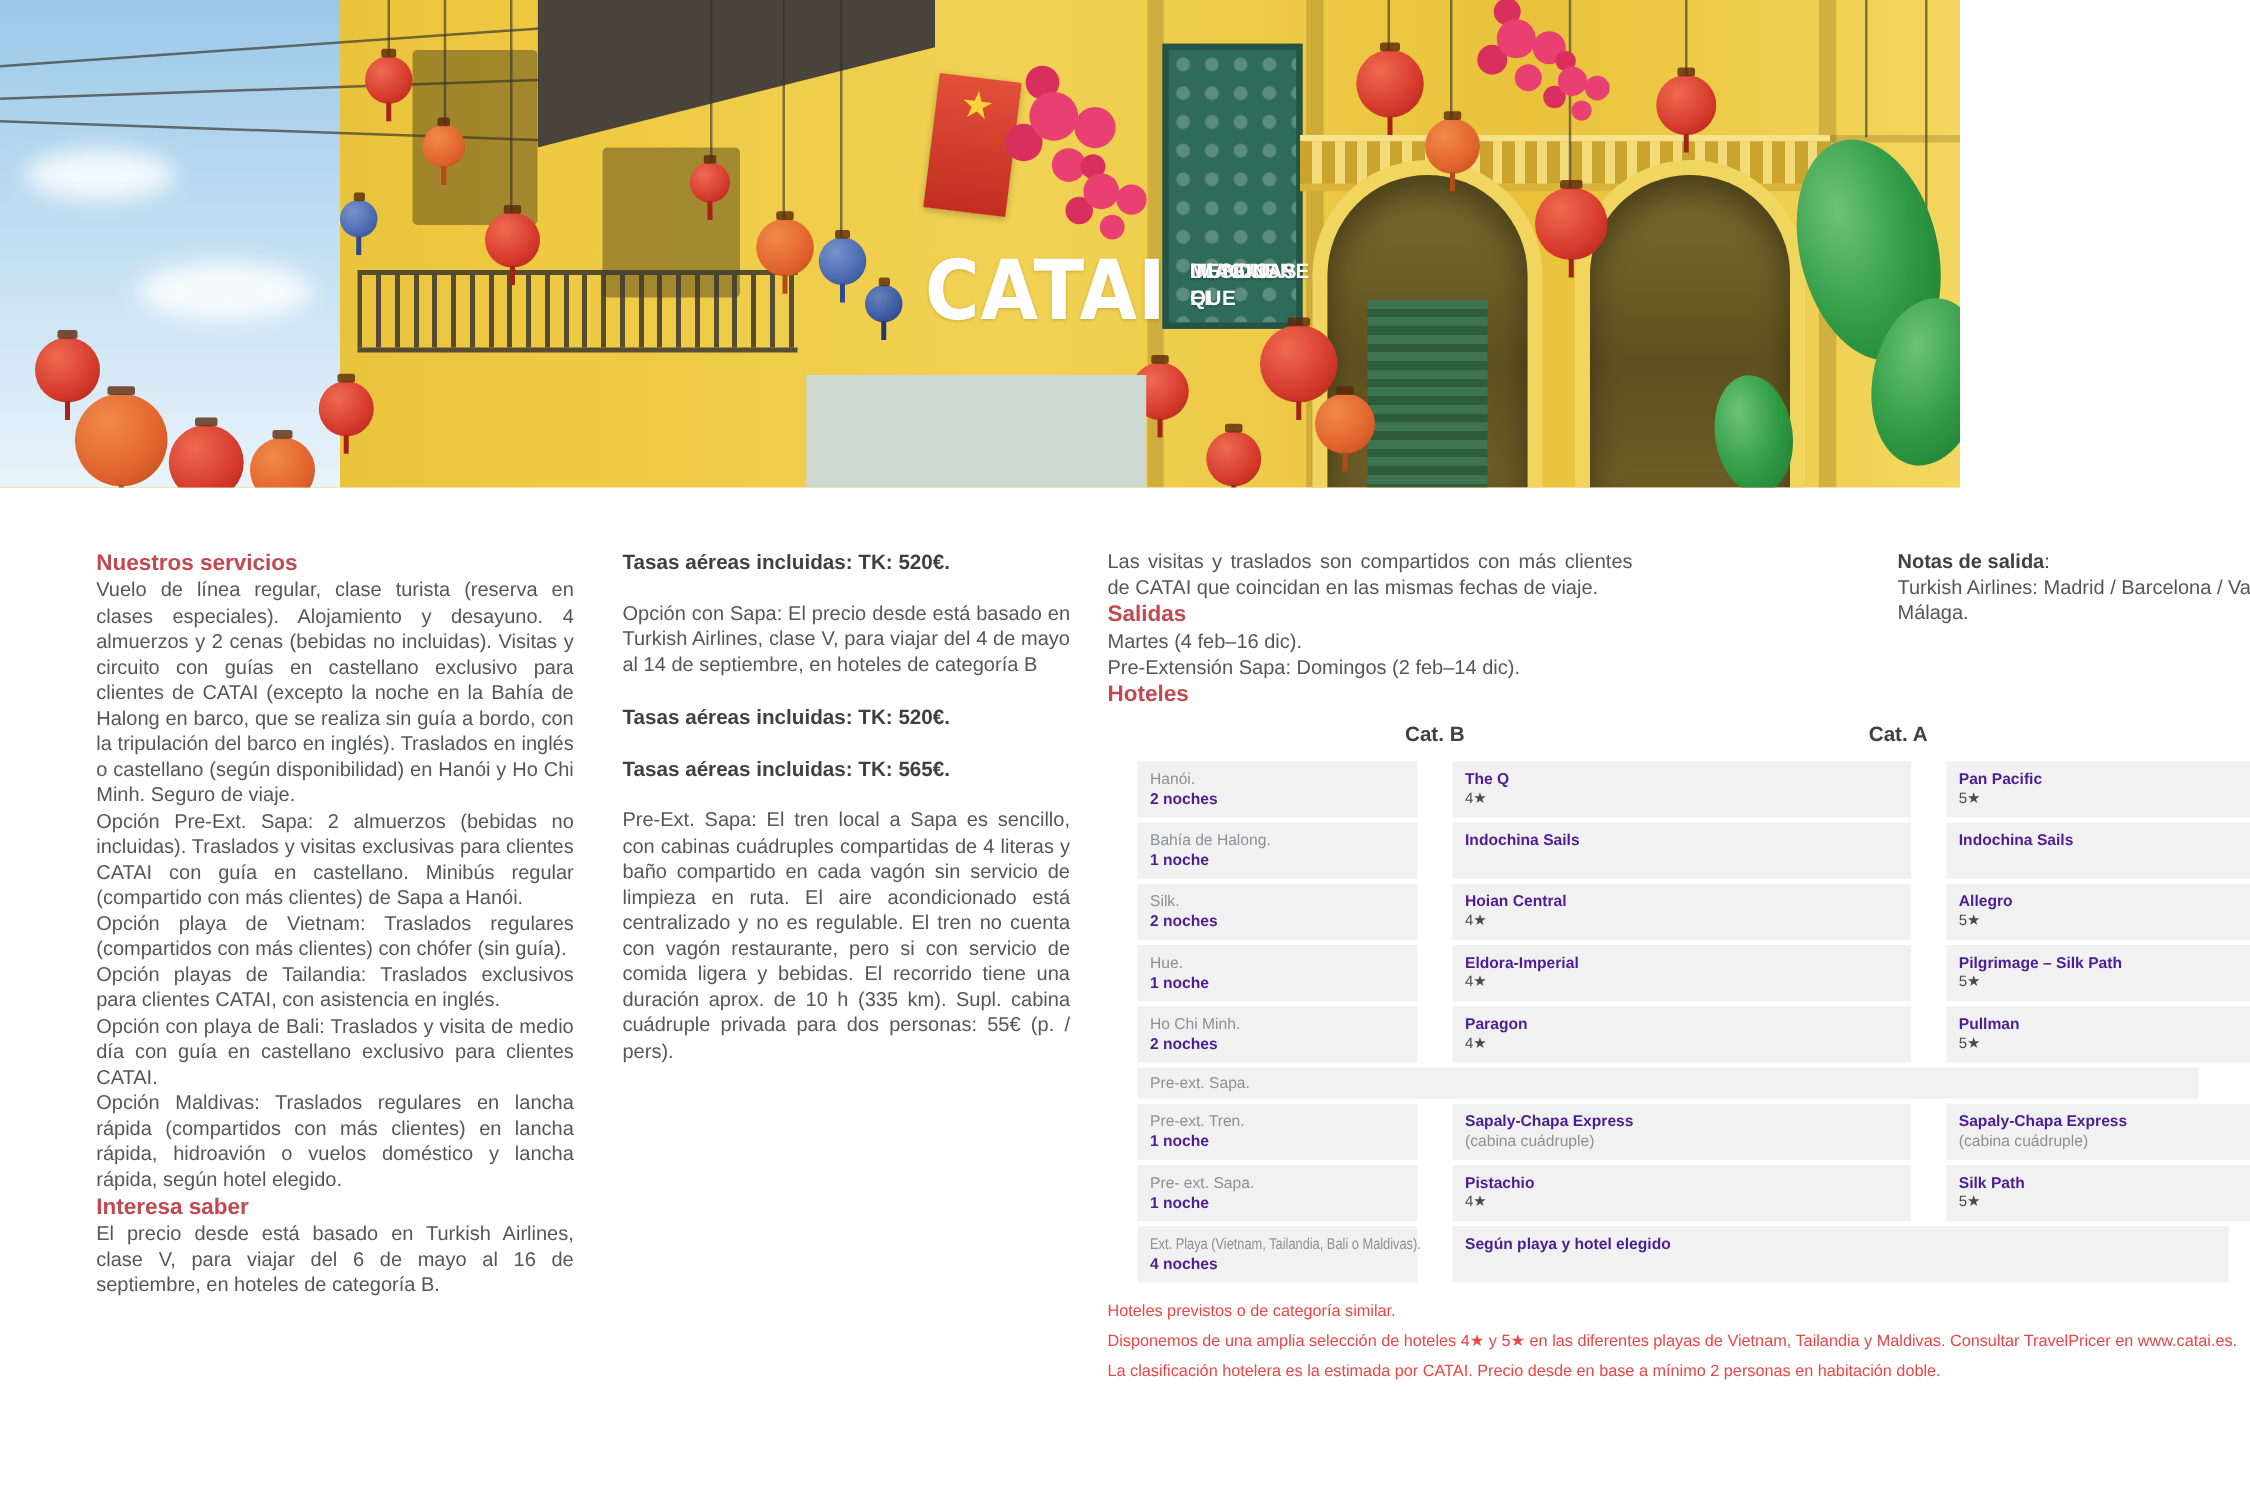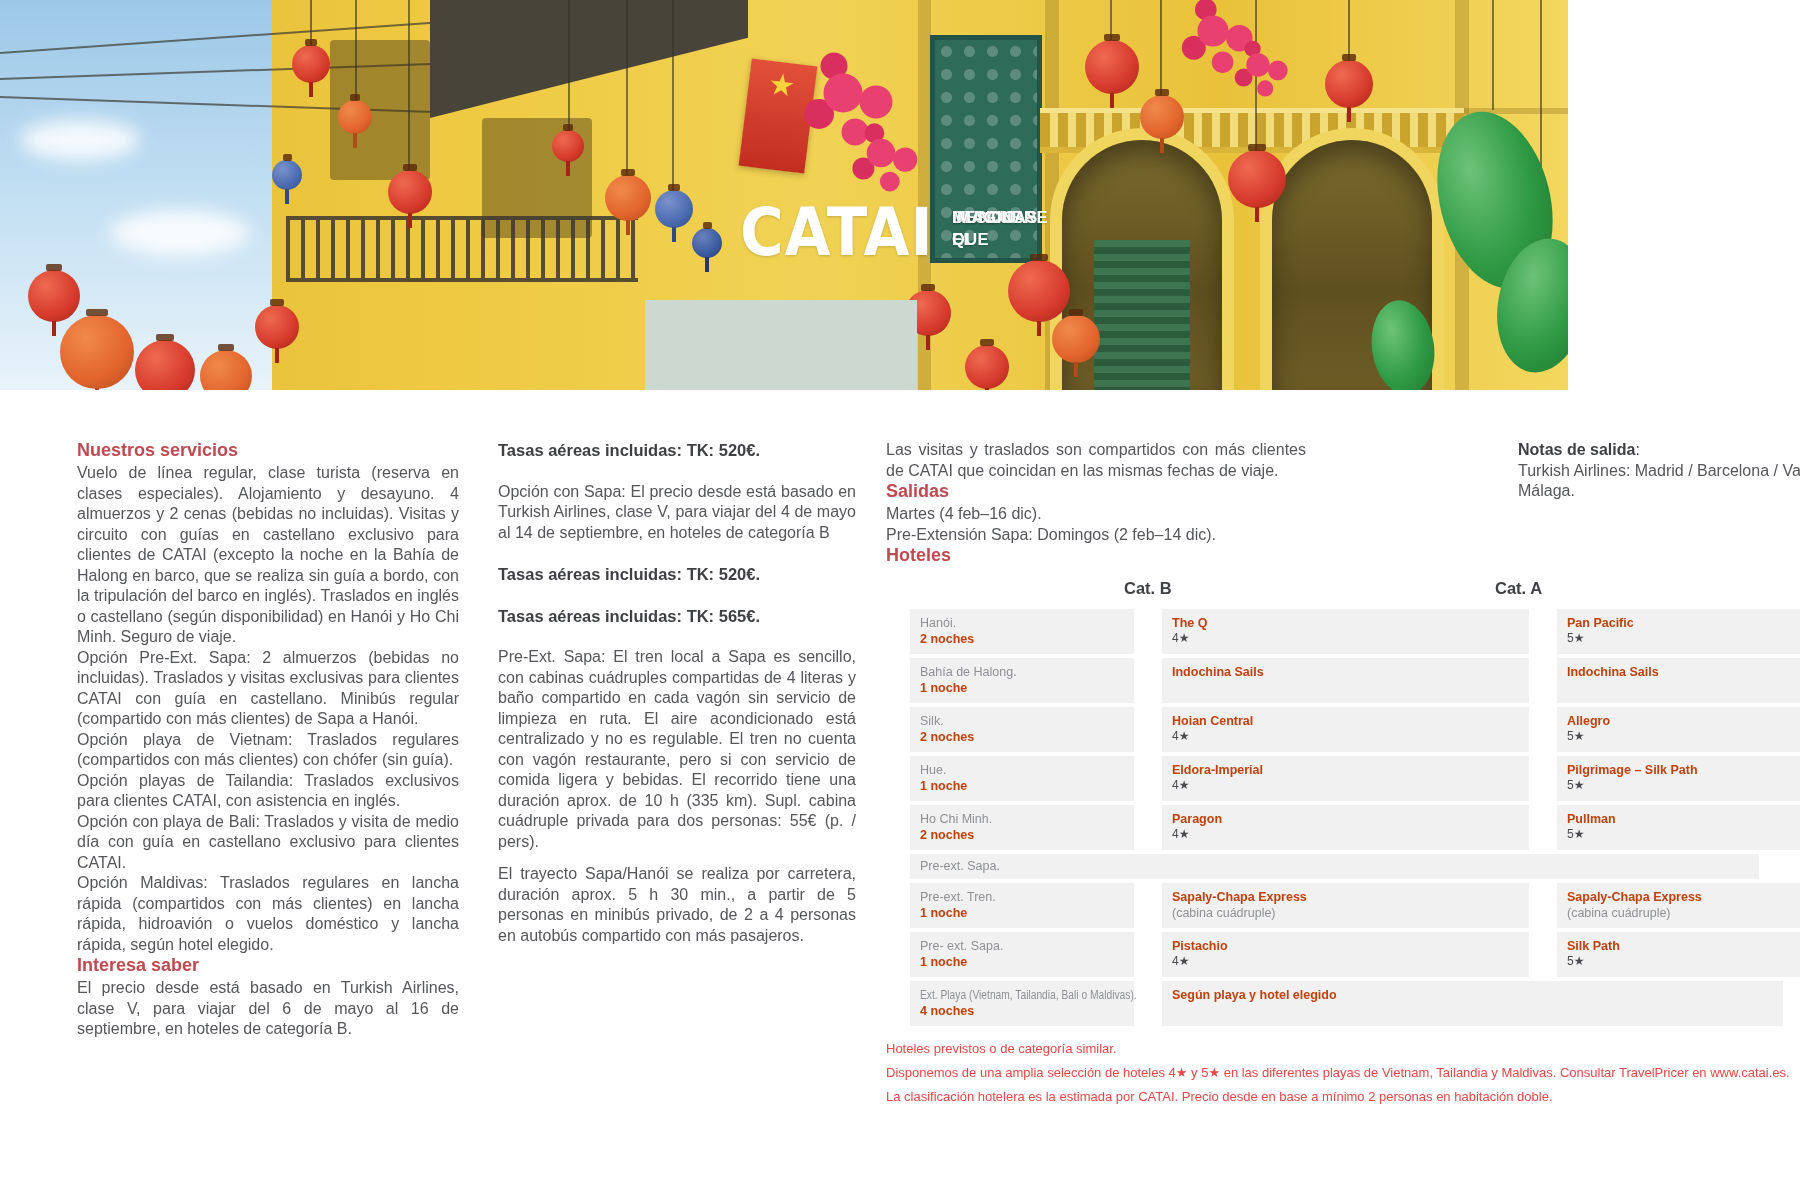--- a/index.html
+++ b/index.html
@@ -49,21 +49,21 @@
   
   .col{position:absolute;top:440px;font-size:16px;line-height:20.5px;color:#55565a;}
   .col1{left:77px;width:382px;}
   .col2{left:498px;width:358px;}
   .colR{left:886px;top:440px;width:1024px;}
   h3.red{color:#c14950;font-weight:bold;font-size:18px;line-height:21px;margin:0 0 2px;}
   .mt-sec{margin-top:21px;}
   .body-p{margin:0;}
   .just{text-align:justify;}
   .fare-bold{color:#3f4043;font-weight:bold;font-size:16.5px;margin:0 0 21px;}
-  .block{margin:12px 0 21px;}
+  .block{margin:0 0 21px;}
   .block.tight{margin-bottom:0;}
 
   .right-top{display:flex;align-items:flex-start;}
   .sub-left{width:420px;}
   .sub-right{width:392px;margin-left:auto;}
   .salidas-h{margin-top:20px;}
   .hoteles-h{margin-top:24px;}
   .notas-line{margin:0;color:#3f4043;}
   .notas-line strong{font-weight:bold;}
 
@@ -73,21 +73,21 @@
   .th1{width:228px;} .th2{width:371px;padding-left:10px;box-sizing:border-box;} .th3{width:250px;padding-left:10px;box-sizing:border-box;}
   .trow{display:flex;margin-bottom:4px;}
   .td{background:#f1f1f2;padding:6px 10px 7px;box-sizing:border-box;margin-left:24px;}
   .dest-td{width:224px;margin-right:4px;}
   .hotel-td{width:367px;margin-right:4px;}
   .trow .hotel-td:last-child,.trow .td:last-child{margin-right:0;}
   .hotel-a{width:250px;}
   .full{width:849px;padding-top:4px;padding-bottom:5px;}
   .span-td{width:621px;}
   .l-gray{color:#8e9093;font-size:12.5px;line-height:16px;}
-  .l-bold{color:#c2410c;font-weight:bold;font-size:12.5px;line-height:16px;}
+  .l-bold{color:#4c1d95;font-weight:bold;font-size:12.5px;line-height:16px;}
   .l-stars{color:#4a4b4e;font-size:12px;line-height:15px;}
   .condensed{display:inline-block;white-space:nowrap;transform:scaleX(.82);transform-origin:0 50%;}
   .fns{margin-top:14px;}
   .fn{margin:0 0 7px;color:#ef4444;font-size:13px;line-height:17px;}
 </style>
 </head>
 <body>
 
 <div class="page">
 
@@ -188,21 +188,20 @@
       </div>
   </div>
 
   <div class="col col2">
     <div id="fare-blocks">
         <p class="fare-bold">Tasas aéreas incluidas: TK: 520€.</p>
         <p class="body-p just block">Opción con Sapa: El precio desde está basado en Turkish Airlines, clase V, para viajar del 4 de mayo al 14 de septiembre, en hoteles de categoría B</p>
         <p class="fare-bold">Tasas aéreas incluidas: TK: 520€.</p>
         <p class="fare-bold">Tasas aéreas incluidas: TK: 565€.</p>
         <p class="body-p just block tight">Pre-Ext. Sapa: El tren local a Sapa es sencillo, con cabinas cuádruples compartidas de 4 literas y baño compartido en cada vagón sin servicio de limpieza en ruta. El aire acondicionado está centralizado y no es regulable. El tren no cuenta con vagón restaurante, pero si con servicio de comida ligera y bebidas. El recorrido tiene una duración aprox. de 10 h (335 km). Supl. cabina cuádruple privada para dos personas: 55€ (p. / pers).</p>
-        <p class="body-p just block">El trayecto Sapa/Hanói se realiza por carretera, duración aprox. 5 h 30 min., a partir de 5 personas en minibús privado, de 2 a 4 personas en autobús compartido con más pasajeros.</p>
       </div>
   </div>
 
   <div class="col colR">
     <div class="right-top">
       <div class="sub-left">
         <p class="body-p just">Las visitas y traslados son compartidos con más clientes de CATAI que coincidan en las mismas fechas de viaje.</p>
         <h3 class="red salidas-h">Salidas</h3>
         <div id="salidas-lines">
             <p class="body-p">Martes (4 feb–16 dic).</p>

